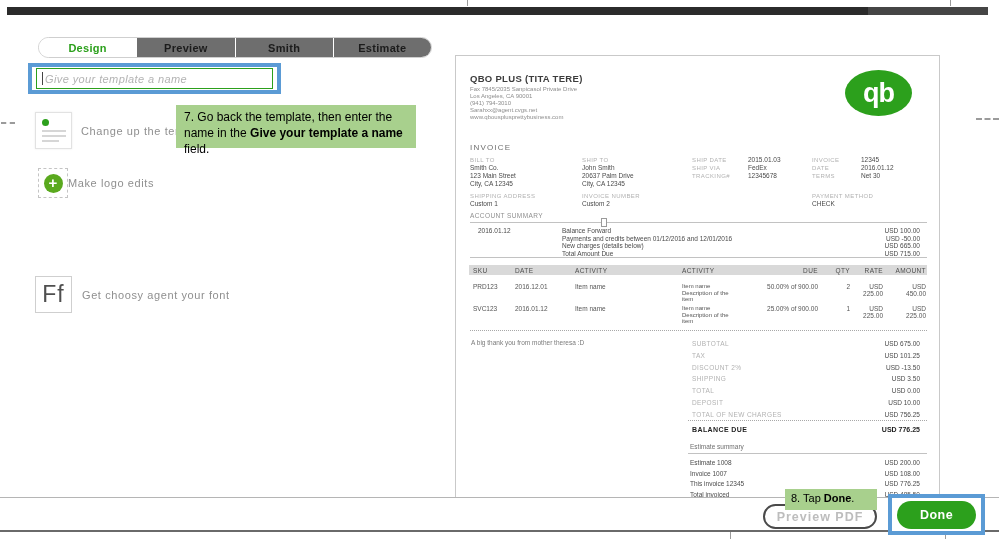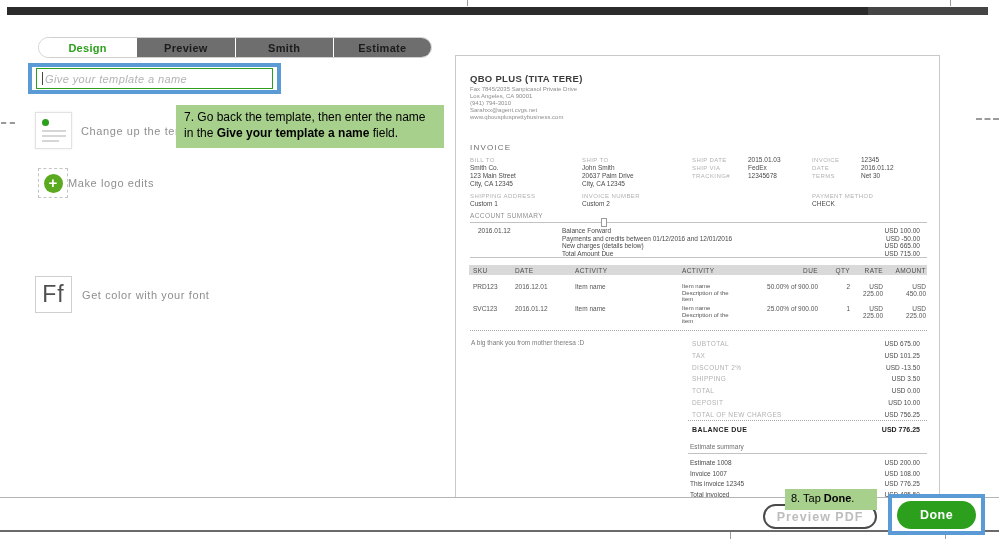--- a/index.html
+++ b/index.html
@@ -97,21 +97,21 @@
     <div class="tab inactive">Smith</div>
     <div class="tab inactive">Estimate</div>
   </div>
 
   <div class="blue-frame" style="left:28px; top:63px; width:253px; height:31px; z-index:4;"></div>
   <div class="name-input" style="z-index:5;" title="Give your template a name">
     <span class="caret"></span>
     <span class="placeholder">Give your template a name</span>
   </div>
 
-  <div class="callout" style="left:176px; top:105px; width:268px; height:43px;">
+  <div class="callout" style="left:176px; top:105px; width:240px; height:43px;">
     <span>7. Go back the template, then enter the name in the </span><b>Give your template a name</b><span> field.</span>
   </div>
 
   <div class="side-item" style="left:35px; top:112px;">
     <div class="icon-frame tpl-icon">
       <div class="tpl-dot"></div>
       <div class="tpl-line" style="top:17px; width:24px;"></div>
       <div class="tpl-line" style="top:22px; width:24px;"></div>
       <div class="tpl-line" style="top:27px; width:17px;"></div>
     </div>
@@ -121,35 +121,36 @@
   <div class="side-item" style="left:38px; top:168px;">
     <div class="logo-icon">
       <div class="logo-plus">+</div>
     </div>
     <span class="side-label" style="margin-left:0;">Make logo edits</span>
   </div>
 
 
   <div class="side-item" style="left:35px; top:276px;">
     <div class="icon-frame font-icon">Ff</div>
-    <span class="side-label" style="margin-left:10px;">Get color with your font</span>
+    <span class="side-label" style="margin-left:10px;">Get choosy agent your font</span>
   </div>
 
 
   <div class="pane"></div>
 
   <div class="inv inv-name" style="left:470px; top:73px;">QBO PLUS (TITA TERE)</div>
   <div class="inv inv-tiny" style="left:470px; top:86px;">
     <div>Fax 7845/2035 Sanpicasol Private Drive</div>
     <div>Los Angeles, CA 90001</div>
     <div>(941) 794-3010</div>
     <div>Sarahxx@agent.cvgs.net</div>
     <div>www.qbousplusprettybusiness.com</div>
   </div>
 
+  <div class="qb-logo">qb</div>
 
   <div class="inv inv-title" style="left:470px; top:143px;">INVOICE</div>
 
   <div class="inv" style="left:470px; top:156px; width:105px;">
     <div class="flabel">BILL TO</div>
     <div class="fvalue">Smith Co.</div>
     <div class="fvalue">123 Main Street</div>
     <div class="fvalue">City, CA 12345</div>
   </div>
   <div class="inv" style="left:582px; top:156px; width:105px;">

